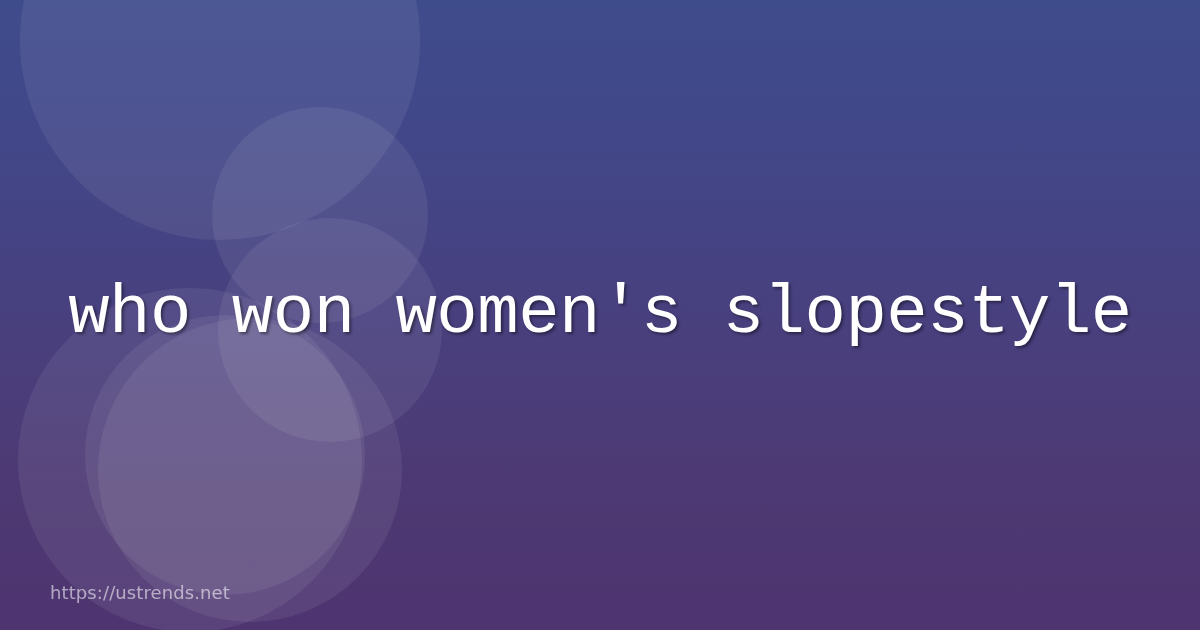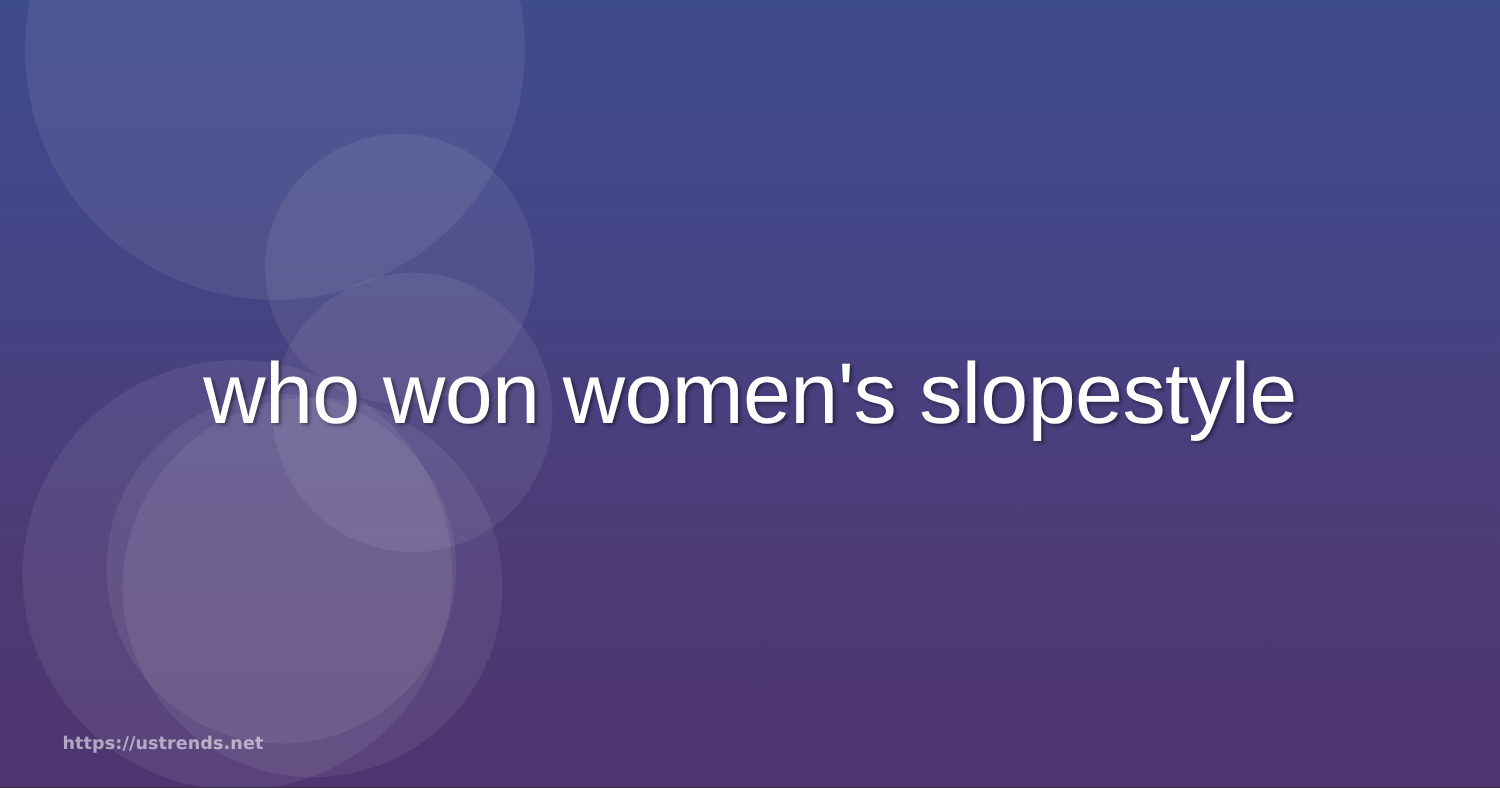--- a/index.html
+++ b/index.html
@@ -42,39 +42,39 @@
     height: 630px;
     display: flex;
     align-items: center;
     justify-content: center;
     padding: 0 60px;
     box-sizing: border-box;
   }
 
   .og-title {
     margin: 0;
-    font-family: Liberation Sans, sans-serif;
+    font-family: Liberation Mono, monospace;
     font-weight: 400;
     font-size: 69px;
     line-height: 1.12;
     letter-spacing: -0.5px;
     color: #ffffff;
     text-align: center;
     text-shadow: 2px 2px 3px rgba(0, 0, 0, 0.42);
     white-space: nowrap;
   }
 
   .og-url {
     position: absolute;
     left: 50px;
     bottom: 28px;
     margin: 0;
     font-family: "DejaVu Sans", sans-serif;
-    font-weight: 700;
-    font-size: 14px;
+    font-weight: 400;
+    font-size: 18px;
     line-height: 1;
     letter-spacing: 0.1px;
     color: rgba(255, 255, 255, 0.56);
     white-space: nowrap;
   }
 </style>
 </head>
 <body>
 
 <div class="og-card">

